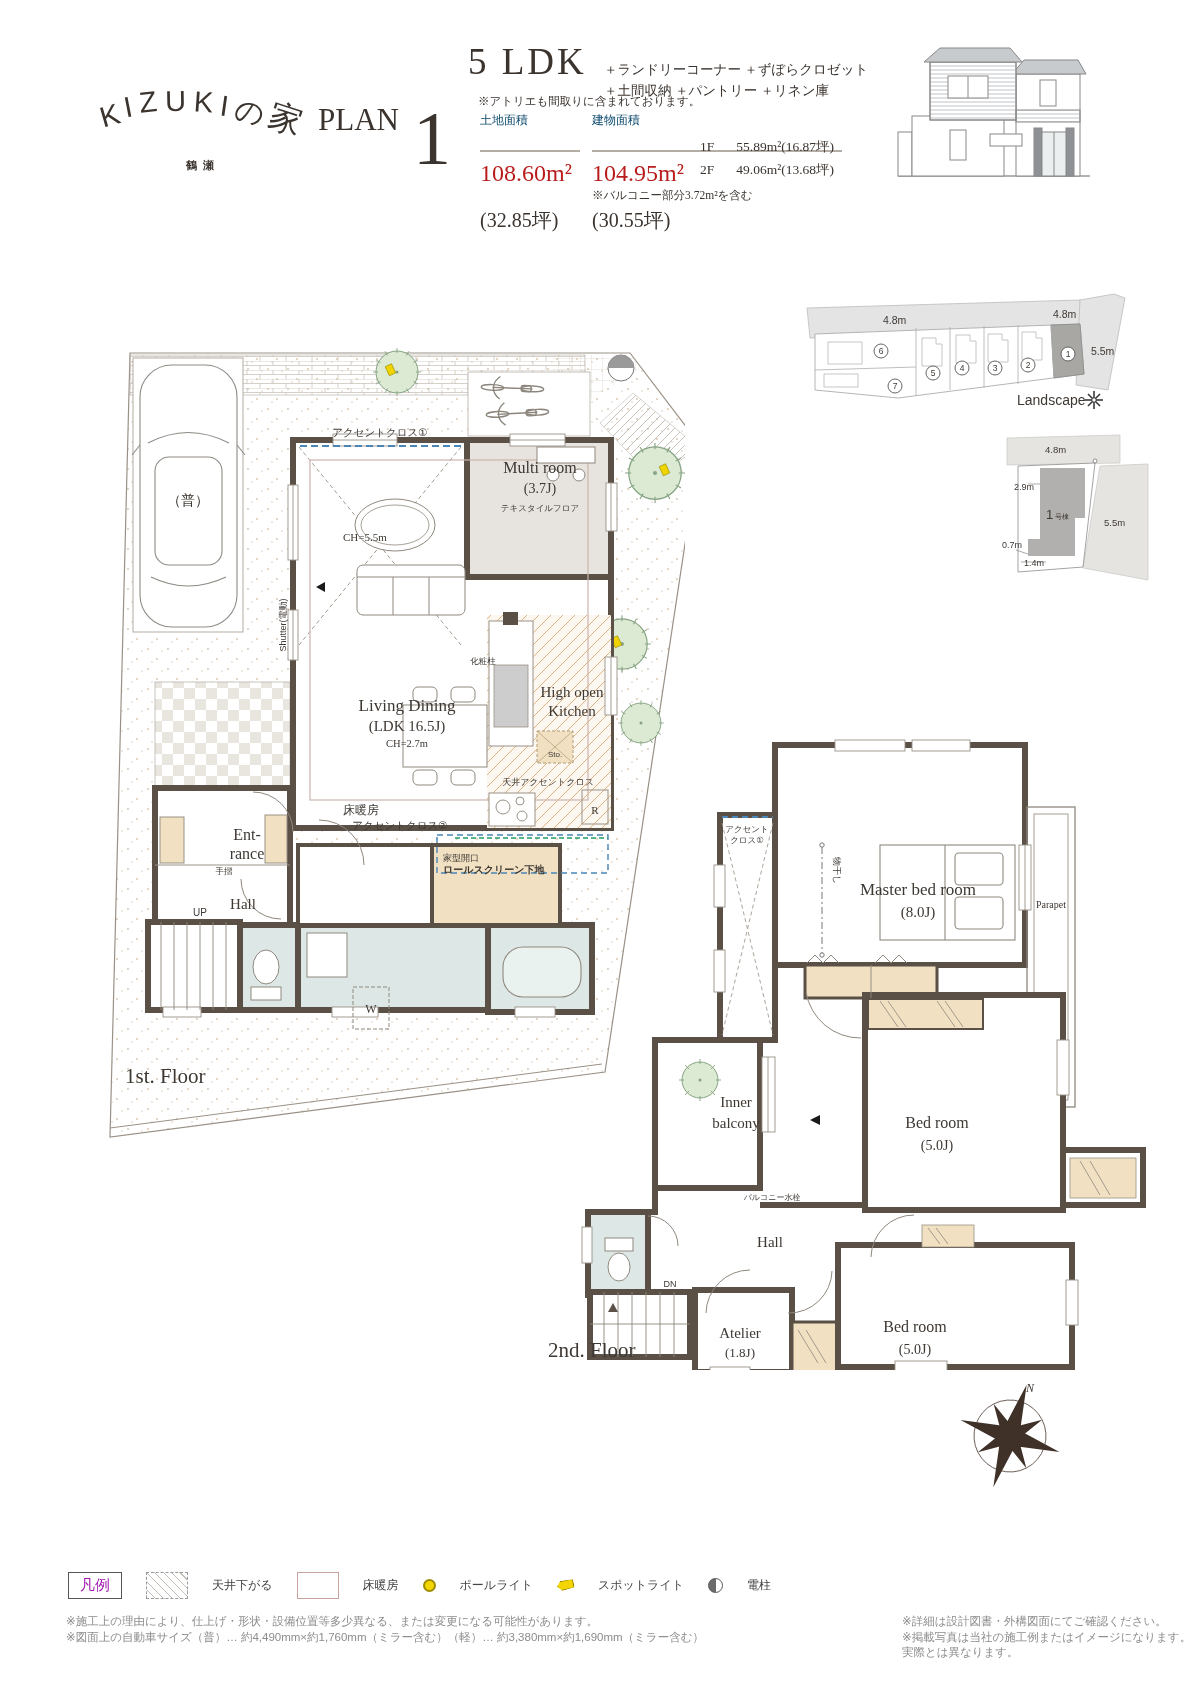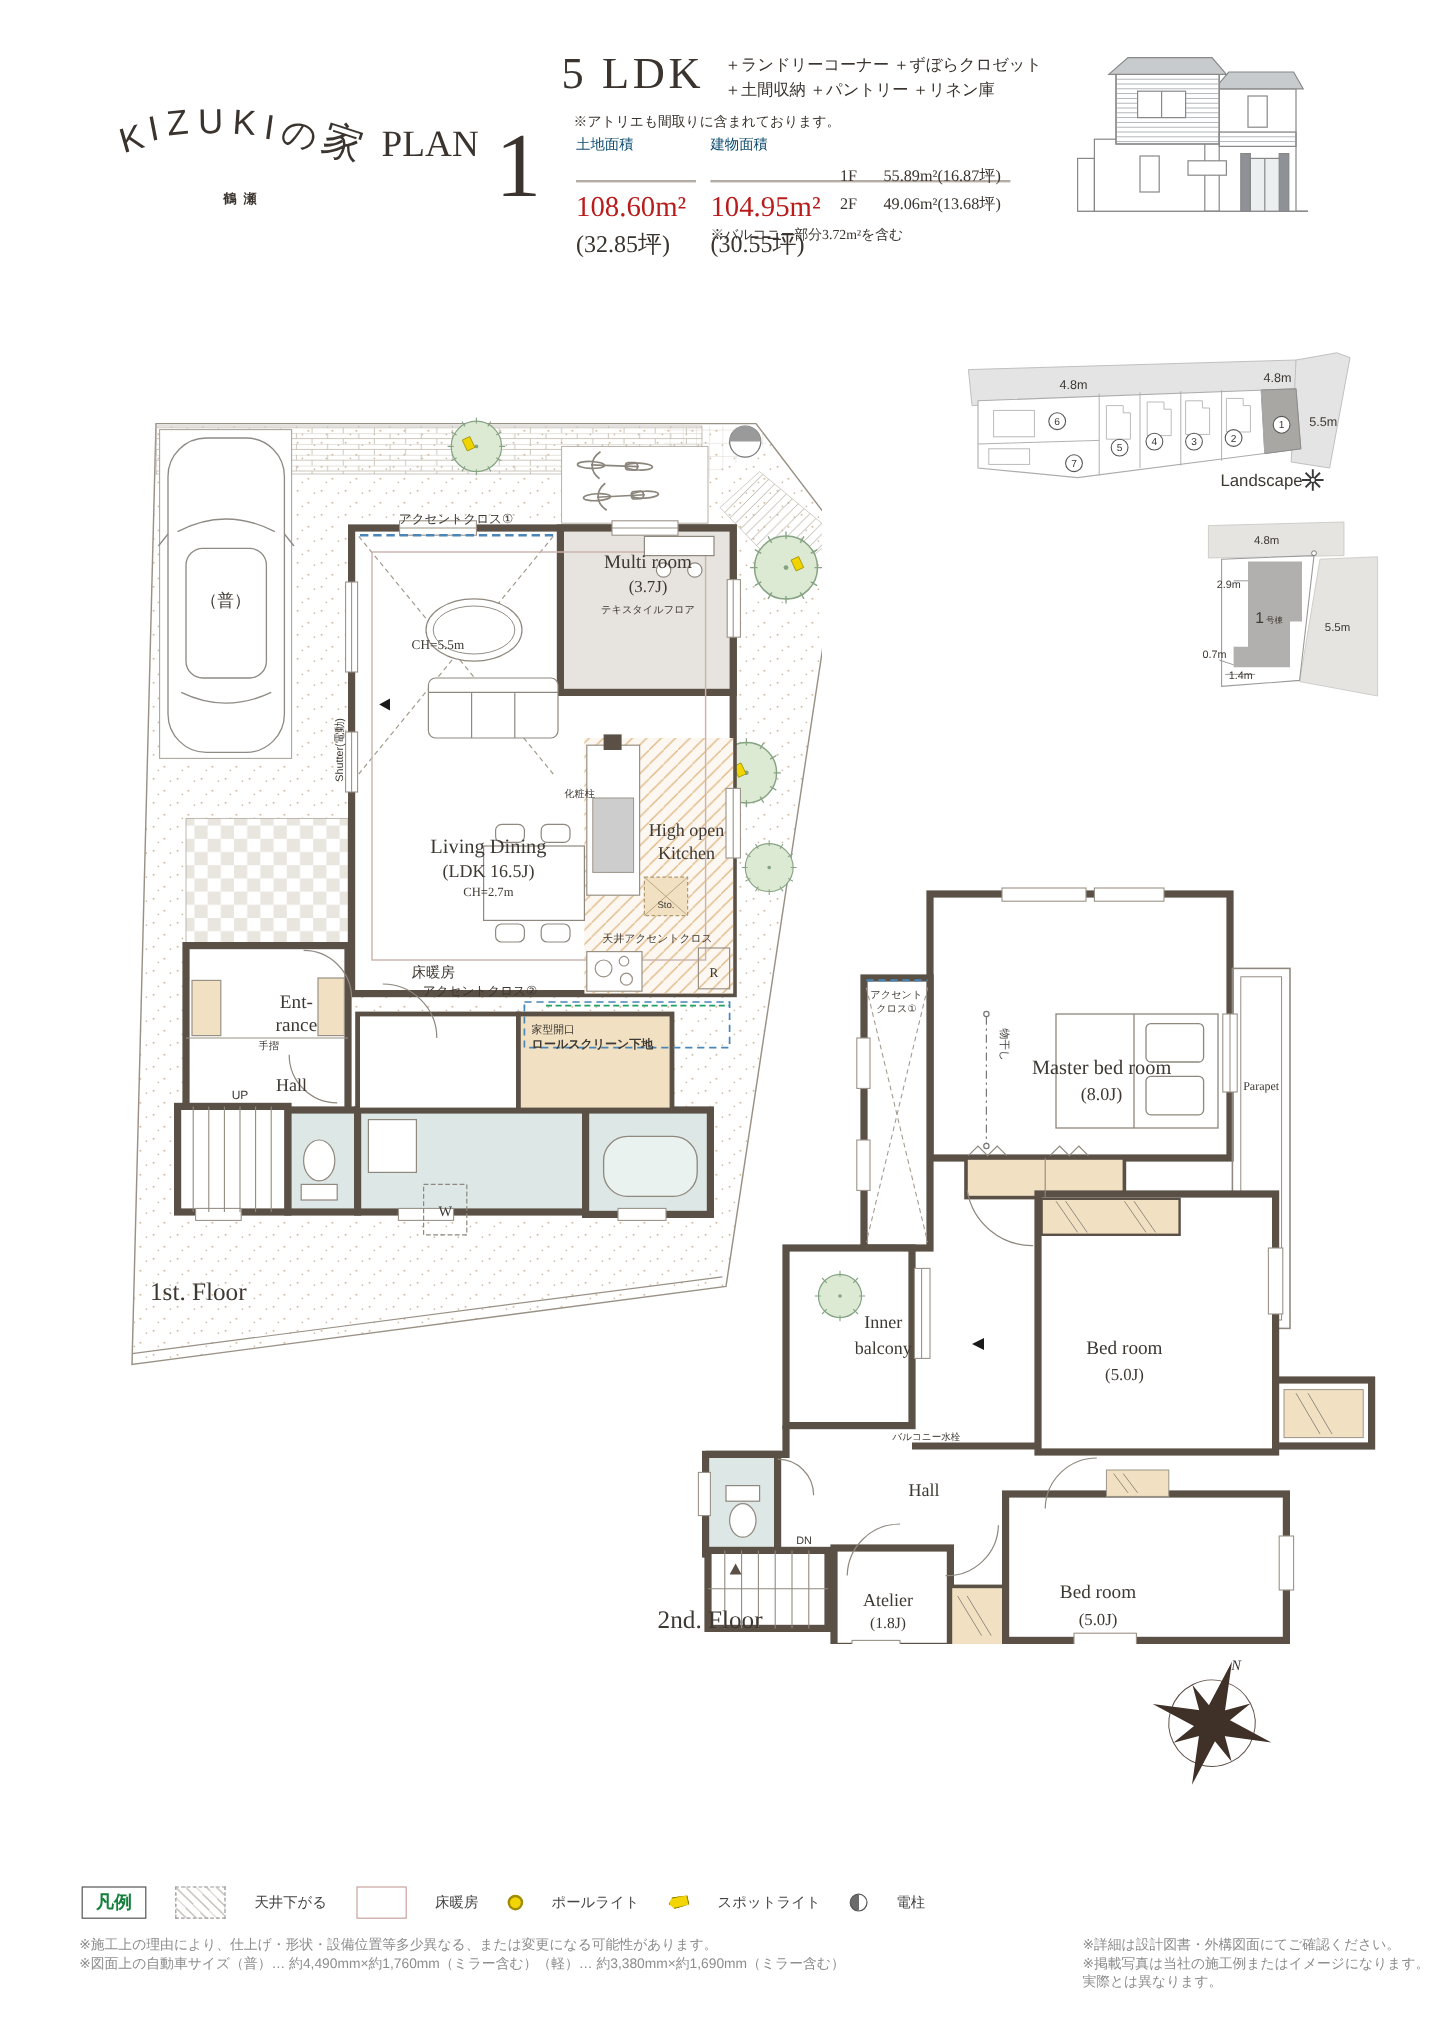--- a/index.html
+++ b/index.html
@@ -7,33 +7,33 @@
          font-family:"Liberation Sans","DejaVu Sans",sans-serif;color:#3e3833;}
   .abs{position:absolute;}
   
   #logo{left:72px;top:78px;width:260px;height:80px;text-align:center;}
   #logo .lt{display:inline-block;font-size:29px;color:#3a332e;letter-spacing:0;margin:0 4px;font-weight:400;}
   #logo-sub{left:168px;top:158px;width:70px;text-align:center;font-size:11px;letter-spacing:6px;color:#3a332e;font-weight:bold;}
   #plan{left:318px;top:104px;display:flex;align-items:flex-start;gap:14px;}
   #plan .pl{font-family:"Liberation Serif","DejaVu Serif",serif;font-size:31px;color:#3a332e;line-height:1;padding-bottom:8px;}
   #plan .pn{font-family:"Liberation Serif","DejaVu Serif",serif;font-size:76px;color:#3a332e;line-height:0.9;}
   #ldk{left:468px;top:40px;font-family:"Liberation Serif","DejaVu Serif",serif;font-size:37px;letter-spacing:3px;color:#3a332e;}
-  #features{left:604px;top:44px;font-family:"Liberation Serif","DejaVu Serif",serif;font-size:13.5px;line-height:1.55;color:#3a332e;}
+  #features{left:604px;top:60px;font-family:"Liberation Serif","DejaVu Serif",serif;font-size:13.5px;line-height:1.55;color:#3a332e;}
   #type-note{left:478px;top:94px;font-size:11.5px;color:#3a332e;font-family:"Liberation Serif","DejaVu Serif",serif;}
   .area-col .al{font-family:"Liberation Serif","DejaVu Serif",serif;font-size:12px;color:#0c4a6e;padding-bottom:21px;border-bottom:2px solid #b3ada6;}
   .area-col .av{font-family:"Liberation Serif","DejaVu Serif",serif;font-size:24px;margin-top:8px;color:#b91c1c;}
-  .area-col .at{font-family:"Liberation Serif","DejaVu Serif",serif;font-size:20px;margin-top:3px;color:#3a332e;}
+  .area-col .at{font-family:"Liberation Serif","DejaVu Serif",serif;font-size:20px;margin-top:20px;color:#3a332e;}
   #land-col{left:480px;top:112px;width:100px;}
   #bldg-col{left:592px;top:112px;width:250px;}
   #floor-areas{left:700px;top:136px;font-family:"Liberation Serif","DejaVu Serif",serif;font-size:13.5px;line-height:1.7;color:#3a332e;}
   #floor-areas b{font-weight:normal;margin-right:22px;}
   #balcony-note{left:592px;top:188px;font-size:11.5px;color:#3a332e;font-family:"Liberation Serif","DejaVu Serif",serif;}
   
   #legend{left:68px;top:1570px;display:flex;align-items:center;gap:24px;height:30px;}
-  #legend .lg-title{border:1px solid #555;padding:3px 11px;font-size:15px;font-weight:bold;color:#15803d;font-family:"Liberation Serif","DejaVu Serif",serif;}
+  #legend .lg-title{border:1px solid #555;padding:3px 11px;font-size:15px;font-weight:normal;color:#a21caf;font-family:"Liberation Serif","DejaVu Serif",serif;}
   #legend .item{display:flex;align-items:center;gap:24px;font-size:12px;color:#444;}
   .sw-hatch{width:40px;height:25px;border:1px dashed #9a9a9a;background:repeating-linear-gradient(45deg,transparent 0 5px,#c2bcb4 5px 6px);}
   .sw-heat{width:40px;height:25px;border:1.5px solid #c9a39e;background:#fff;}
   .sw-pole{width:9px;height:9px;border-radius:50%;background:#f3d503;border:2px solid #a08c00;}
   .sw-spot{width:15px;height:8px;background:#f3d503;border:1px solid #8a7a00;clip-path:polygon(0 50%,25% 0,100% 12%,100% 88%,25% 100%);transform:rotate(-12deg);}
   .sw-pole-u{width:13px;height:13px;border-radius:50%;border:1px solid #555;background:linear-gradient(90deg,#6b6b6b 0 50%,#fff 50% 100%);}
   
   .fnote{font-size:11.5px;line-height:1.35;color:#8c8c8c;}
   #fn-left{left:66px;top:1614px;width:830px;}
   #fn-right{left:902px;top:1614px;width:290px;}

